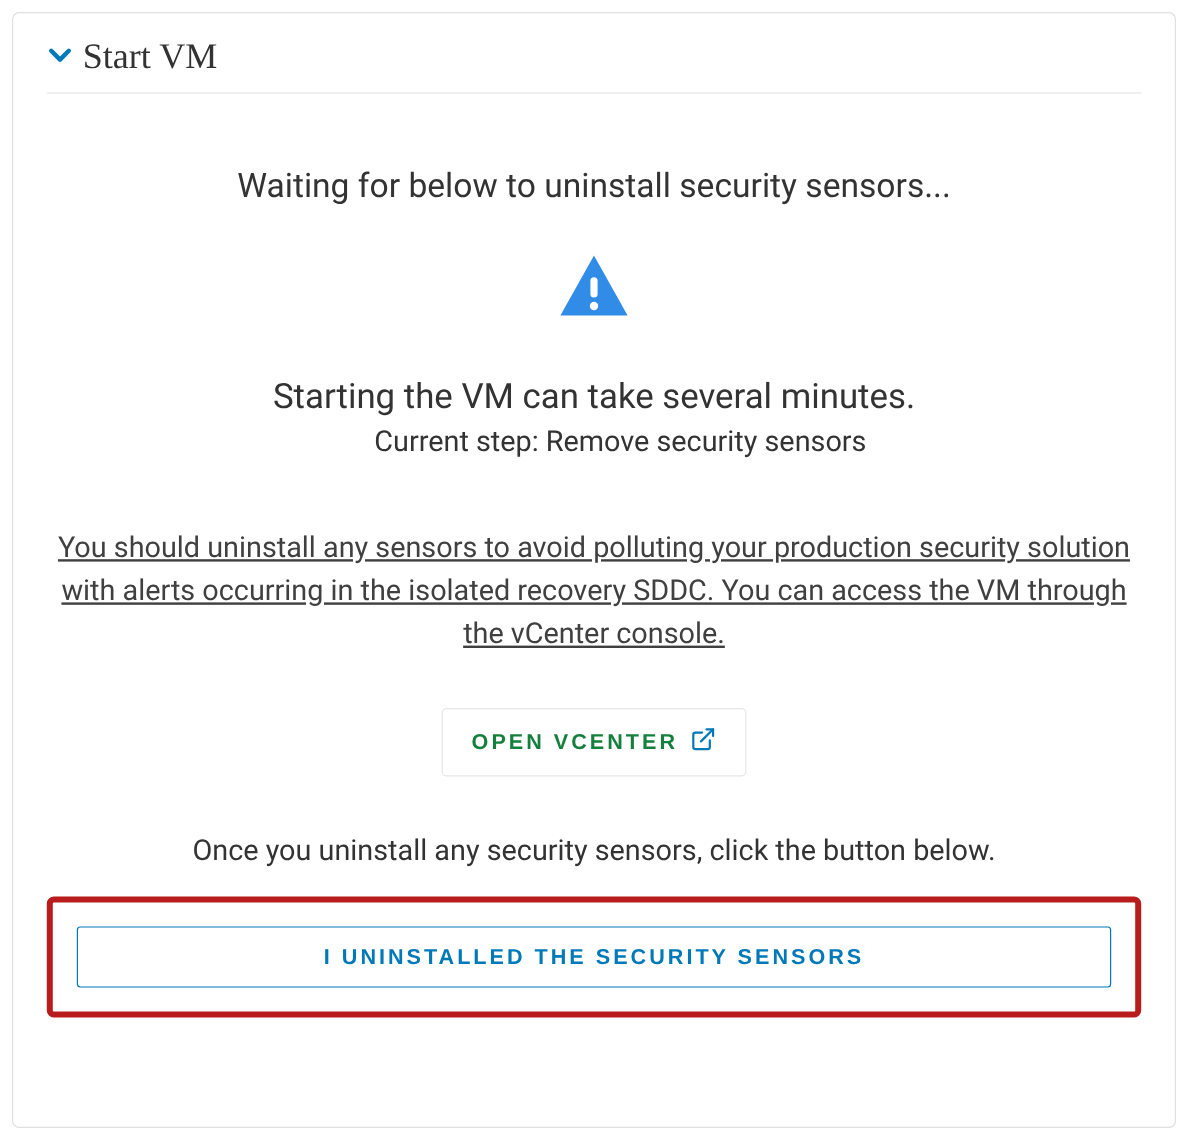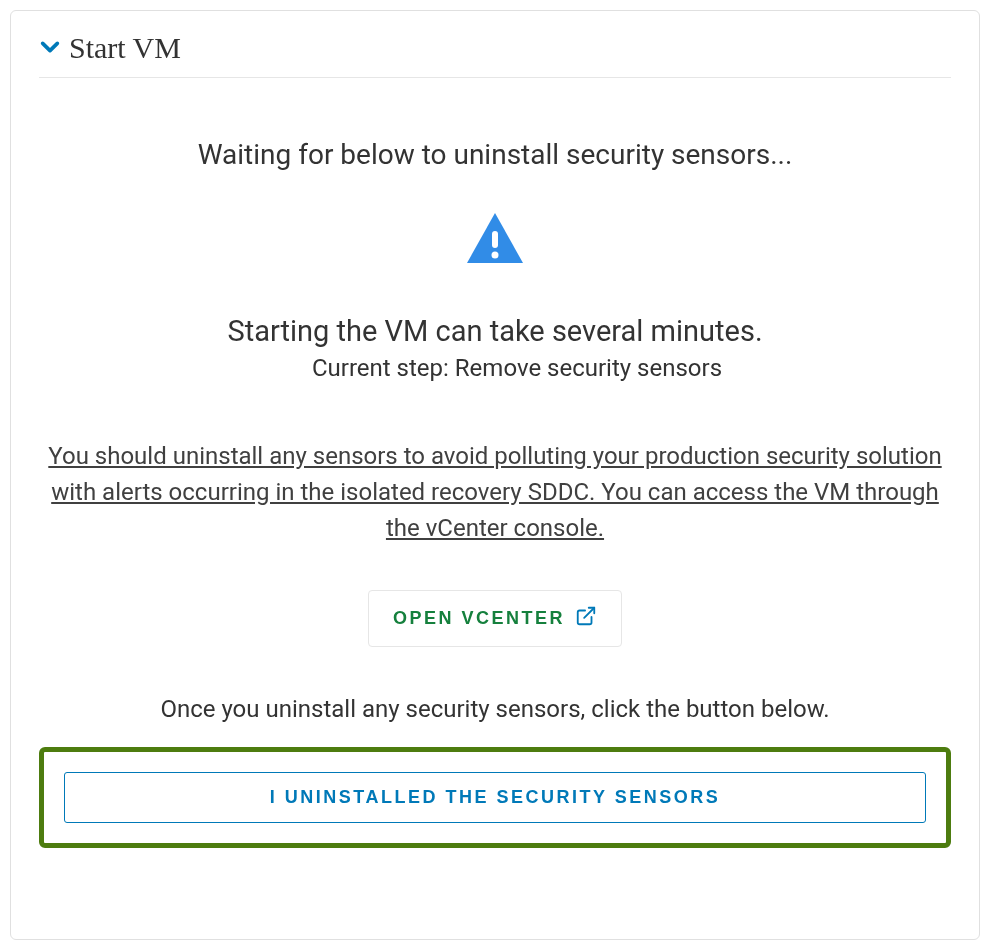--- a/index.html
+++ b/index.html
@@ -101,21 +101,21 @@
     .open-vcenter-btn svg {
       width: 22px;
       height: 22px;
     }
     .instruction {
       font-size: 24px;
       color: #333;
       margin-bottom: 24px;
     }
     .highlight-wrapper {
-      border: 5px solid #4d7c0f;
+      border: 5px solid #b91c1c;
       border-radius: 6px;
       padding: 20px;
     }
     .uninstall-btn {
       width: 100%;
       border: 1px solid #0079b8;
       border-radius: 3px;
       background: #fff;
       color: #0079b8;
       font-size: 18px;

